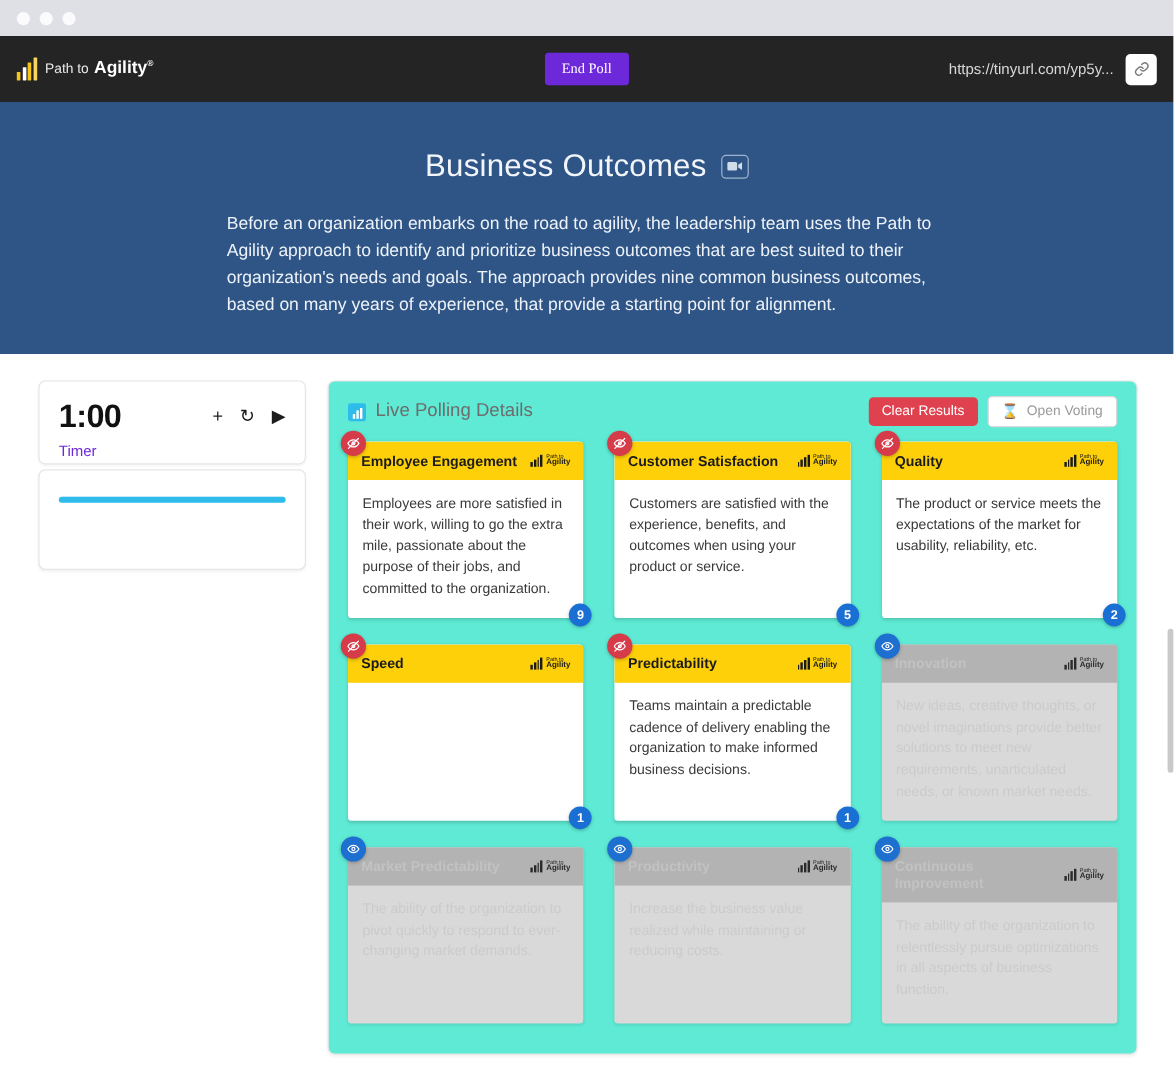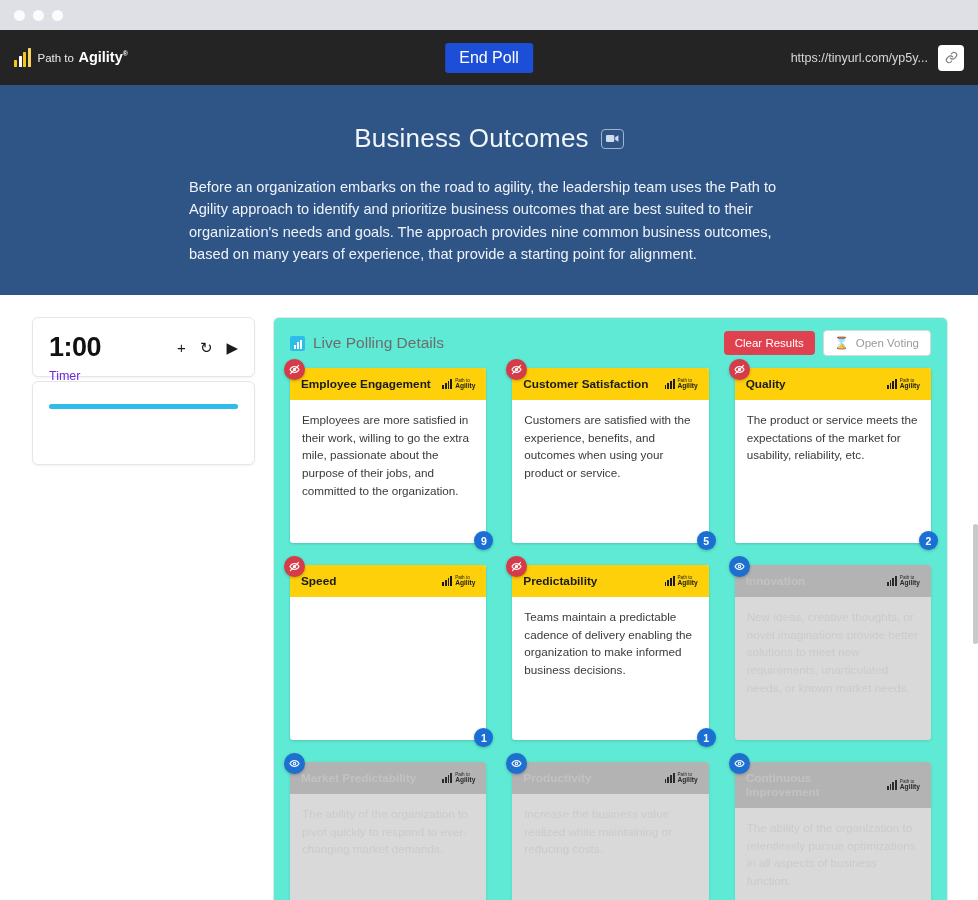--- a/index.html
+++ b/index.html
@@ -31,23 +31,23 @@
   .brand-bars i:nth-child(2){height:11px;background:#fff;}
   .brand-bars i:nth-child(3){height:15px;background:#f5c518;}
   .brand-bars i:nth-child(4){height:19px;background:#f7d560;}
   .brand-text { line-height:1.05; }
   .brand-text .l1 { color:#e9e9ea; font-size:11.5px; }
   .brand-text .l2 { color:#ffffff; font-size:14.5px; font-weight:bold; }
   .brand-text .l2 sup { font-size:7px; vertical-align: super; }
 
   .endpoll {
     position:absolute; left:50%; transform:translateX(-50%);
-    background:#1d4ed8; color:#fff; border:none; border-radius:3px;
-    font-size:16px; padding:6px 14px; cursor:pointer;
-    font-family:Liberation Sans, sans-serif;
+    background:#6d28d9; color:#fff; border:none; border-radius:3px;
+    font-size:12px; padding:6px 14px; cursor:pointer;
+    font-family:Liberation Serif, serif;
   }
   .topright {
     margin-left:auto; display:flex; align-items:center; gap:10px;
   }
   .topright .url { color:#d8d8da; font-size:12.5px; }
   .linkbtn {
     width:26px; height:26px; background:#fff; border-radius:4px;
     display:flex; align-items:center; justify-content:center;
     color:#777; font-size:12px; cursor:pointer;
   }
@@ -73,21 +73,21 @@
   }
 
   
   .content { display:flex; gap:18px; padding: 22px 30px 0 32px; background:#fff; }
   .sidebar { width:223px; flex:0 0 223px; }
 
   .card-panel {
     background:#fff; border:1px solid #e6e6e8; border-radius:6px;
     box-shadow: 0 1px 2px rgba(0,0,0,.05);
   }
-  .timer-card { padding: 14px 16px 16px; margin-bottom:4px; height:60px; }
+  .timer-card { padding: 14px 16px 16px; margin-bottom:4px; height:70px; }
   .timer-row { display:flex; align-items:center; justify-content:space-between; }
   .timer-val { font-size:27px; font-weight:bold; color:#111; letter-spacing:-.5px; }
   .timer-ctrls { display:flex; align-items:center; gap:14px; color:#1b1b1b; font-size:15px; }
   .timer-ctrls span { cursor:pointer; line-height:1; }
   .timer-label { font-size:12.5px; color:#6d28d9; margin-top:6px; }
 
   .resp-card { padding: 14px 16px 16px; height:84px; position:relative; }
   .resp-top { display:flex; align-items:flex-start; justify-content:space-between; }
   .resp-num { font-size:22px; font-weight:bold; color:#2ebdeb; }
   .resp-of { font-size:14px; color:#9a9a9a; font-weight:normal; margin-left:3px; }
@@ -119,21 +119,21 @@
     background:#fff; color:#9a9a9a; border:1px solid #d8d8da; border-radius:4px;
     font-size:11.5px; padding:5px 11px; cursor:pointer; display:flex; align-items:center; gap:6px;
     font-family:"Liberation Sans",sans-serif;
   }
   .hourglass { color:#4a4a4a; font-size:12px; }
 
   .grid { display:grid; grid-template-columns: repeat(3, 1fr); gap: 22px 26px; }
 
   .ocard { position:relative; }
   .ocard-inner {
-    border-radius:3px; overflow:hidden; height:175px;
+    border-radius:3px; overflow:hidden; height:147px;
     box-shadow: 0 1px 3px rgba(0,0,0,.16);
     display:flex; flex-direction:column; background:#fff;
   }
   .ocard-head {
     background:#fdd00a; padding: 9px 11px; display:flex; align-items:center; gap:6px;
     min-height:31px;
   }
   .ocard-title { font-size:11.8px; font-weight:bold; color:#1b1b1b; flex:1; }
   .mini-logo { display:flex; align-items:center; gap:3px; }
   .mini-bars { display:flex; align-items:flex-end; gap:1px; height:10px; }

